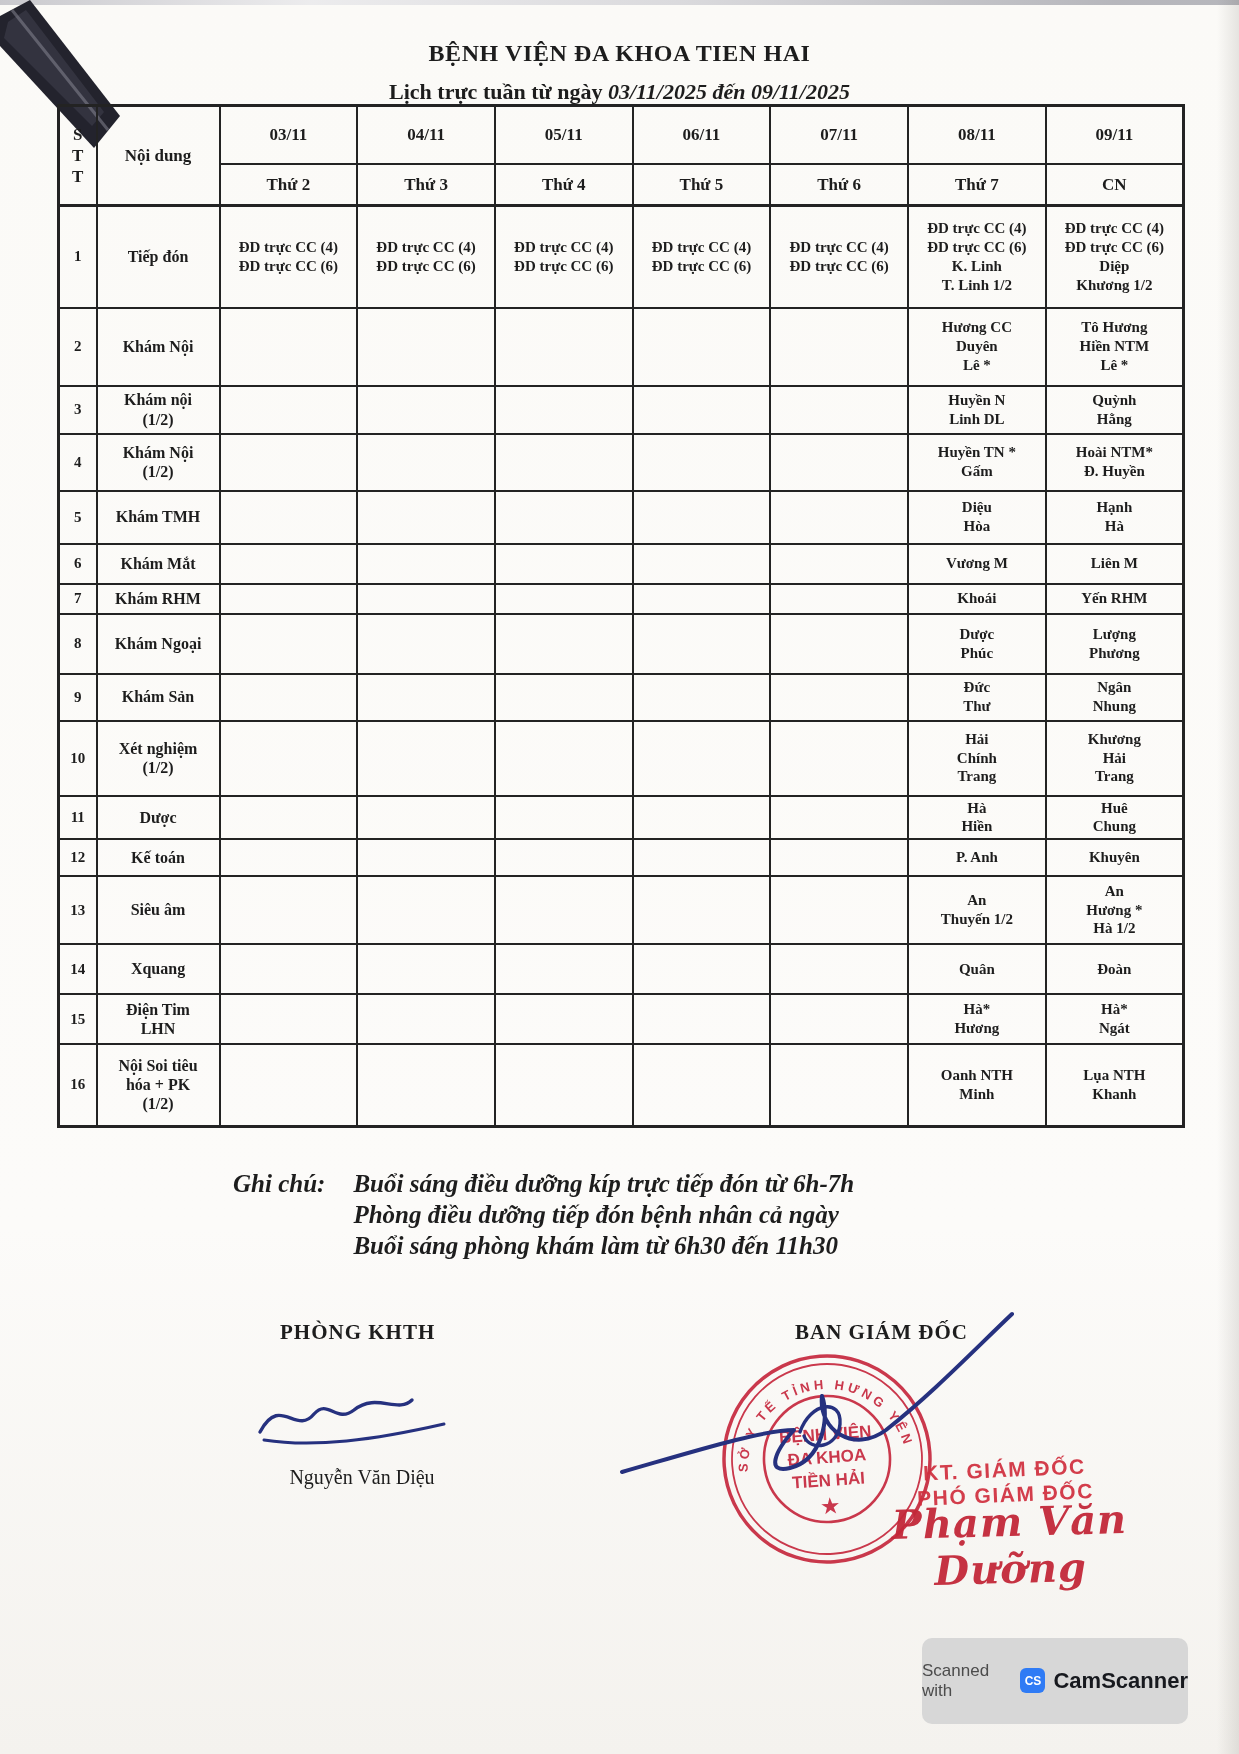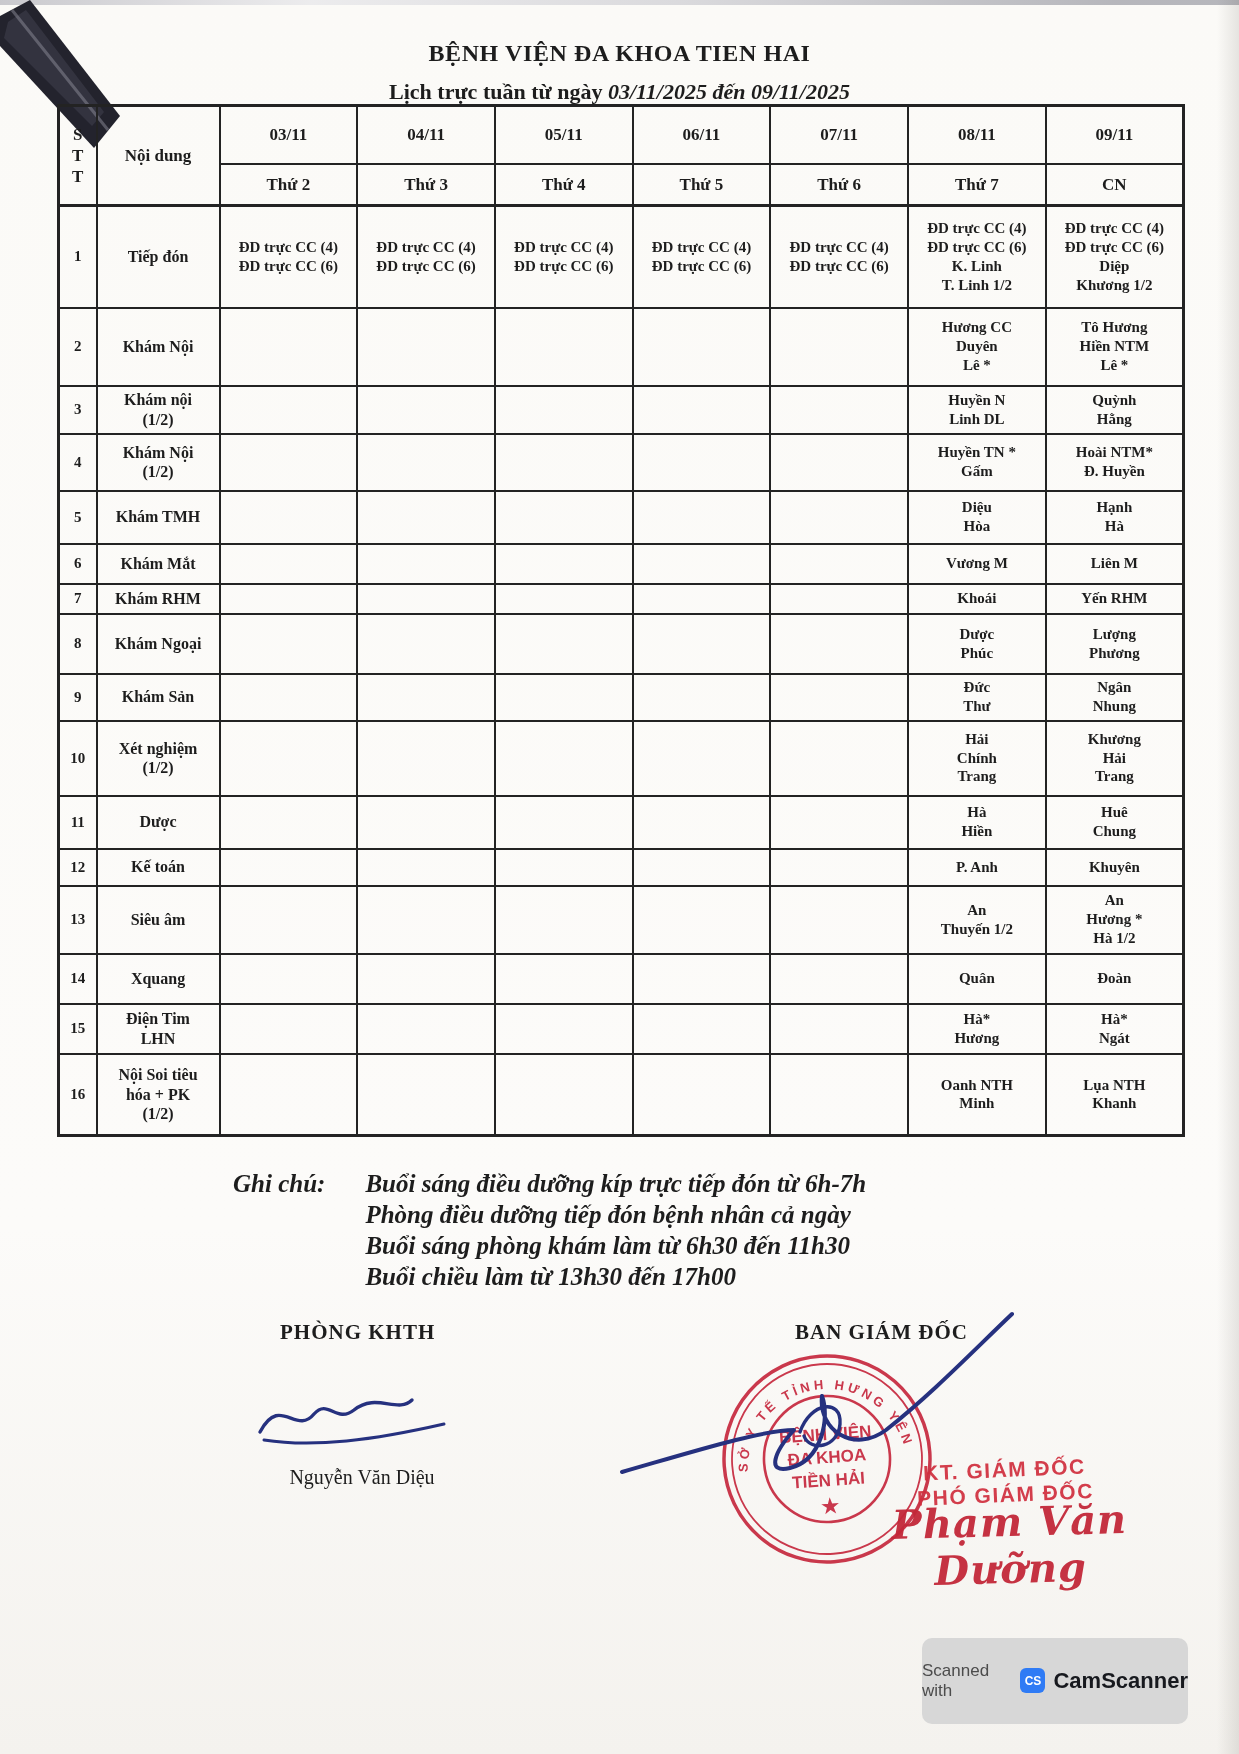--- a/index.html
+++ b/index.html
@@ -36,25 +36,25 @@
   .stt-h { font-size:15px; line-height:1.15; }
   #schedule tbody td { font-size:15px; }
   #schedule td.label { font-size:16px; line-height:1.2; }
   thead tr:nth-child(1){ height:58px; }
   thead tr:nth-child(2){ height:42px; }
   tbody tr:nth-child(1){height:102px} tbody tr:nth-child(2){height:78px}
   tbody tr:nth-child(3){height:48px}  tbody tr:nth-child(4){height:57px}
   tbody tr:nth-child(5){height:53px}  tbody tr:nth-child(6){height:40px}
   tbody tr:nth-child(7){height:30px}  tbody tr:nth-child(8){height:60px}
   tbody tr:nth-child(9){height:47px}  tbody tr:nth-child(10){height:75px}
-  tbody tr:nth-child(11){height:53px} tbody tr:nth-child(12){height:37px}
+  tbody tr:nth-child(11){height:43px} tbody tr:nth-child(12){height:37px}
   tbody tr:nth-child(13){height:68px} tbody tr:nth-child(14){height:50px}
   tbody tr:nth-child(15){height:50px} tbody tr:nth-child(16){height:82px}
 
-  .notes { position:absolute; left:233px; top:1168px; display:flex; gap:40px; }
+  .notes { position:absolute; left:233px; top:1168px; display:flex; gap:28px; }
   .notes-label { font-style:italic; font-weight:bold; font-size:25px; padding-top:2px; }
   #note-lines div { font-style:italic; font-weight:600; font-size:25px; line-height:1.24; white-space:nowrap; }
 
   .sig-title { position:absolute; font-size:21px; font-weight:bold; letter-spacing:1px; }
   .sig-title.left  { left:280px; top:1320px; }
   .sig-title.right { left:795px; top:1320px;text-align:center; }
   .sig-name-left { position:absolute; left:267px; top:1466px; width:190px; text-align:center; font-size:20px; }
 
   svg.sig { position:absolute; fill:none; }
   .sig path { fill:none; stroke:#26317f; stroke-linecap:round; stroke-linejoin:round; }
@@ -315,21 +315,20 @@
       </tr>
     </tbody>
 </table>
 
 <div class="notes">
   <div class="notes-label">Ghi chú:</div>
   <div id="note-lines">
       <div>Buổi sáng điều dưỡng kíp trực tiếp đón từ 6h-7h</div>
       <div>Phòng điều dưỡng tiếp đón bệnh nhân cả ngày</div>
       <div>Buổi sáng phòng khám làm từ 6h30 đến 11h30</div>
-      <div>Buổi chiều làm từ 13h30 đến 17h00</div>
     </div>
 </div>
 
 <div class="sig-title left">PHÒNG KHTH</div>
 <div class="sig-title right">BAN GIÁM ĐỐC</div>
 
 <svg class="sig sig-left-svg" width="210" height="80">
   <path d="M8,50 C28,12 44,54 62,32 C76,16 84,42 102,28 C124,10 146,32 160,18" stroke-width="3.4"></path>
   <path d="M12,58 C62,66 122,58 192,42" stroke-width="3"></path>
 </svg>

